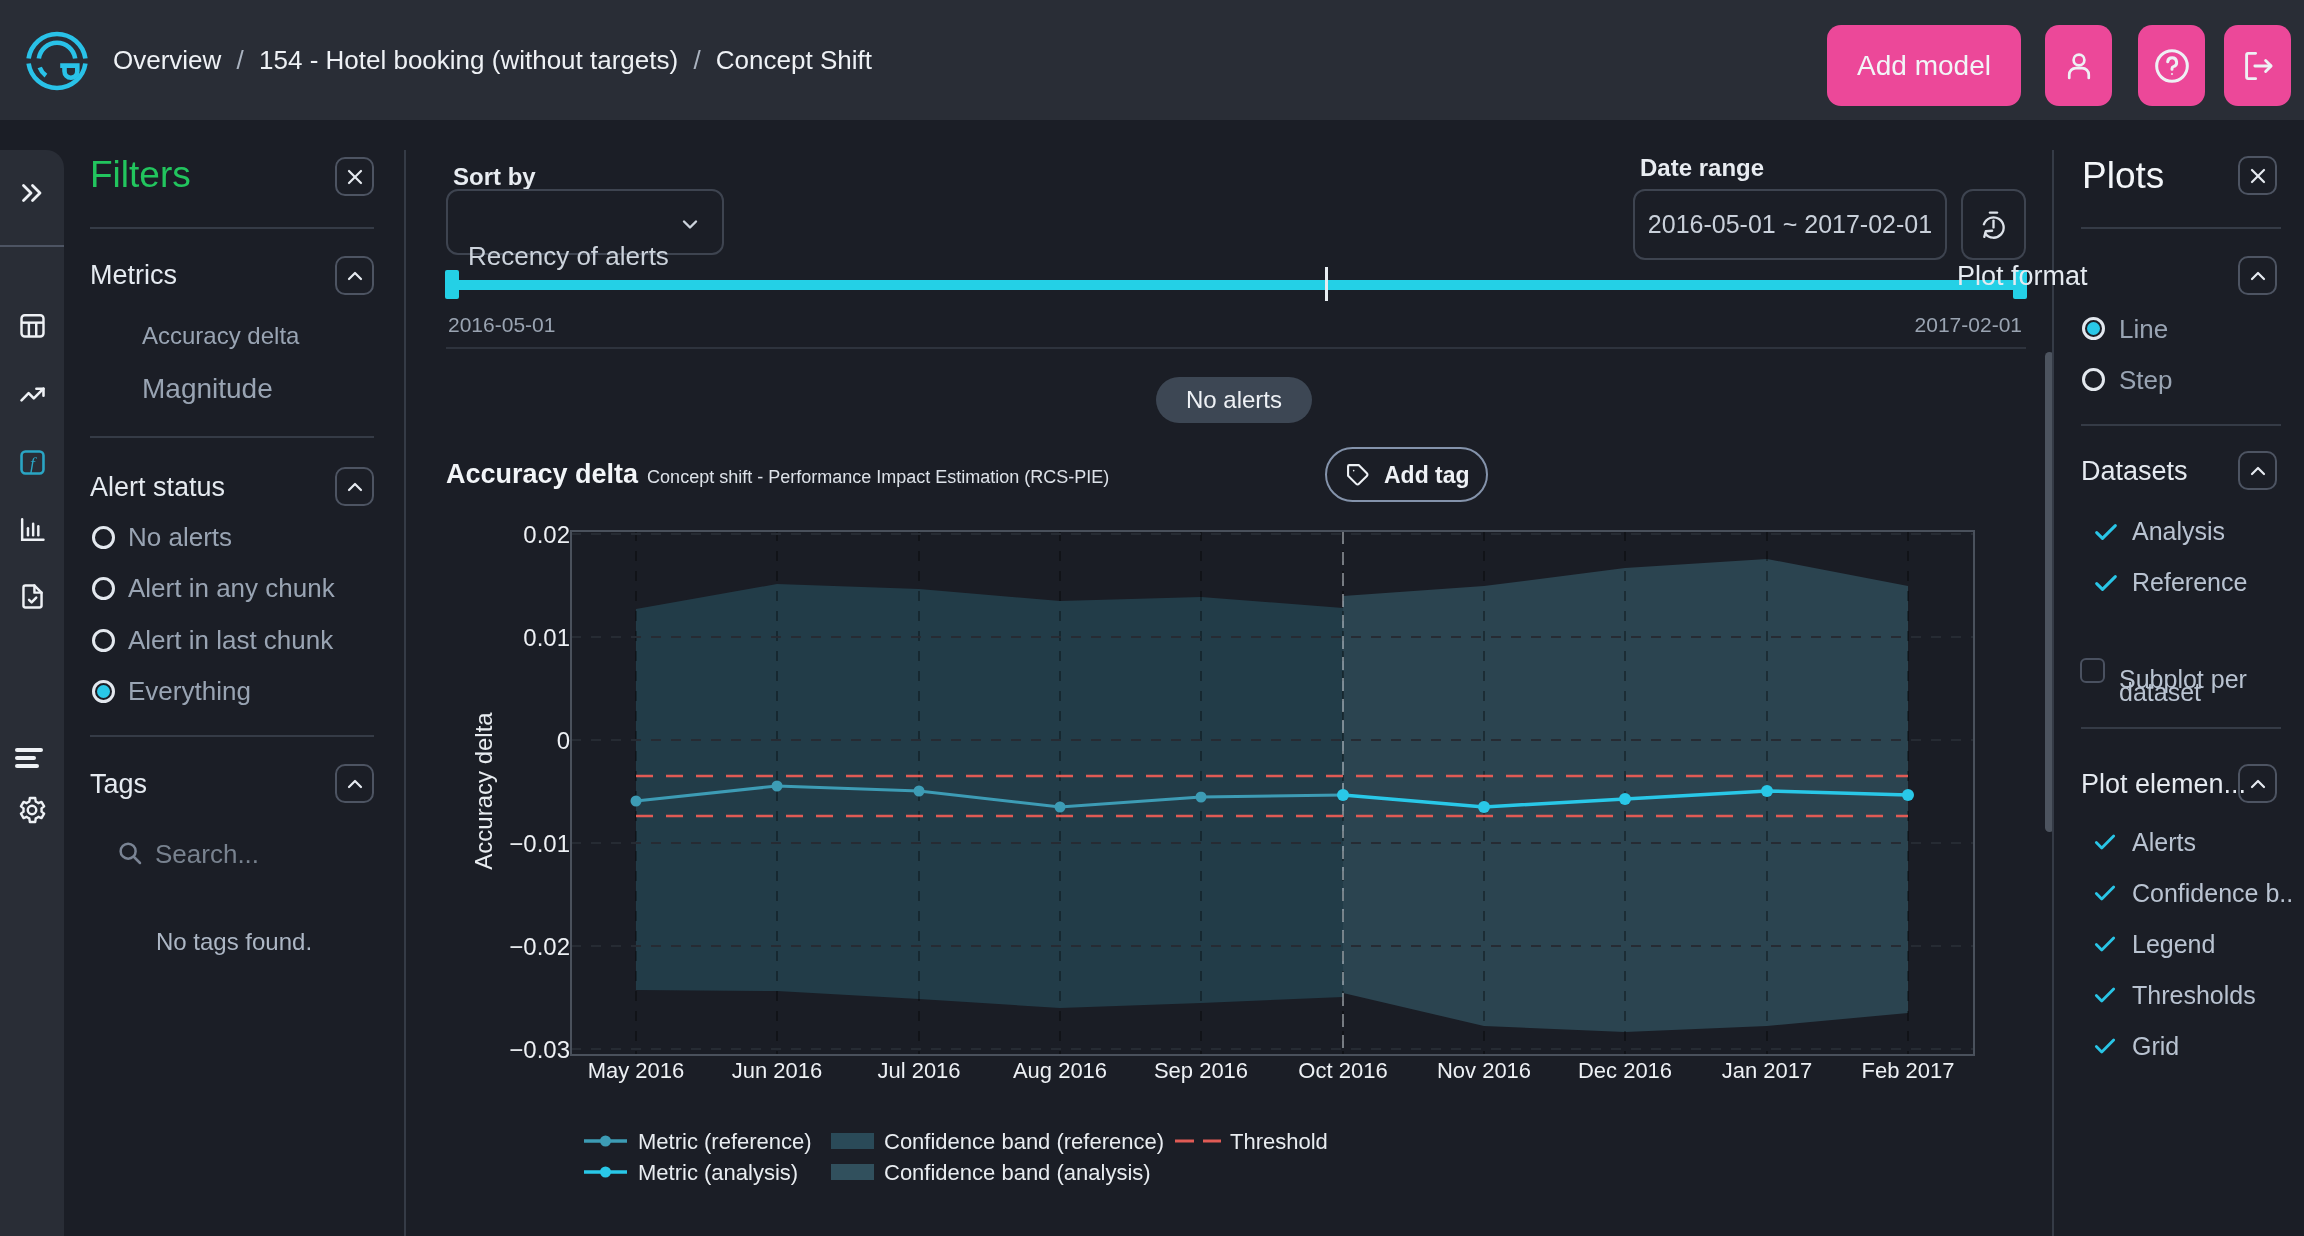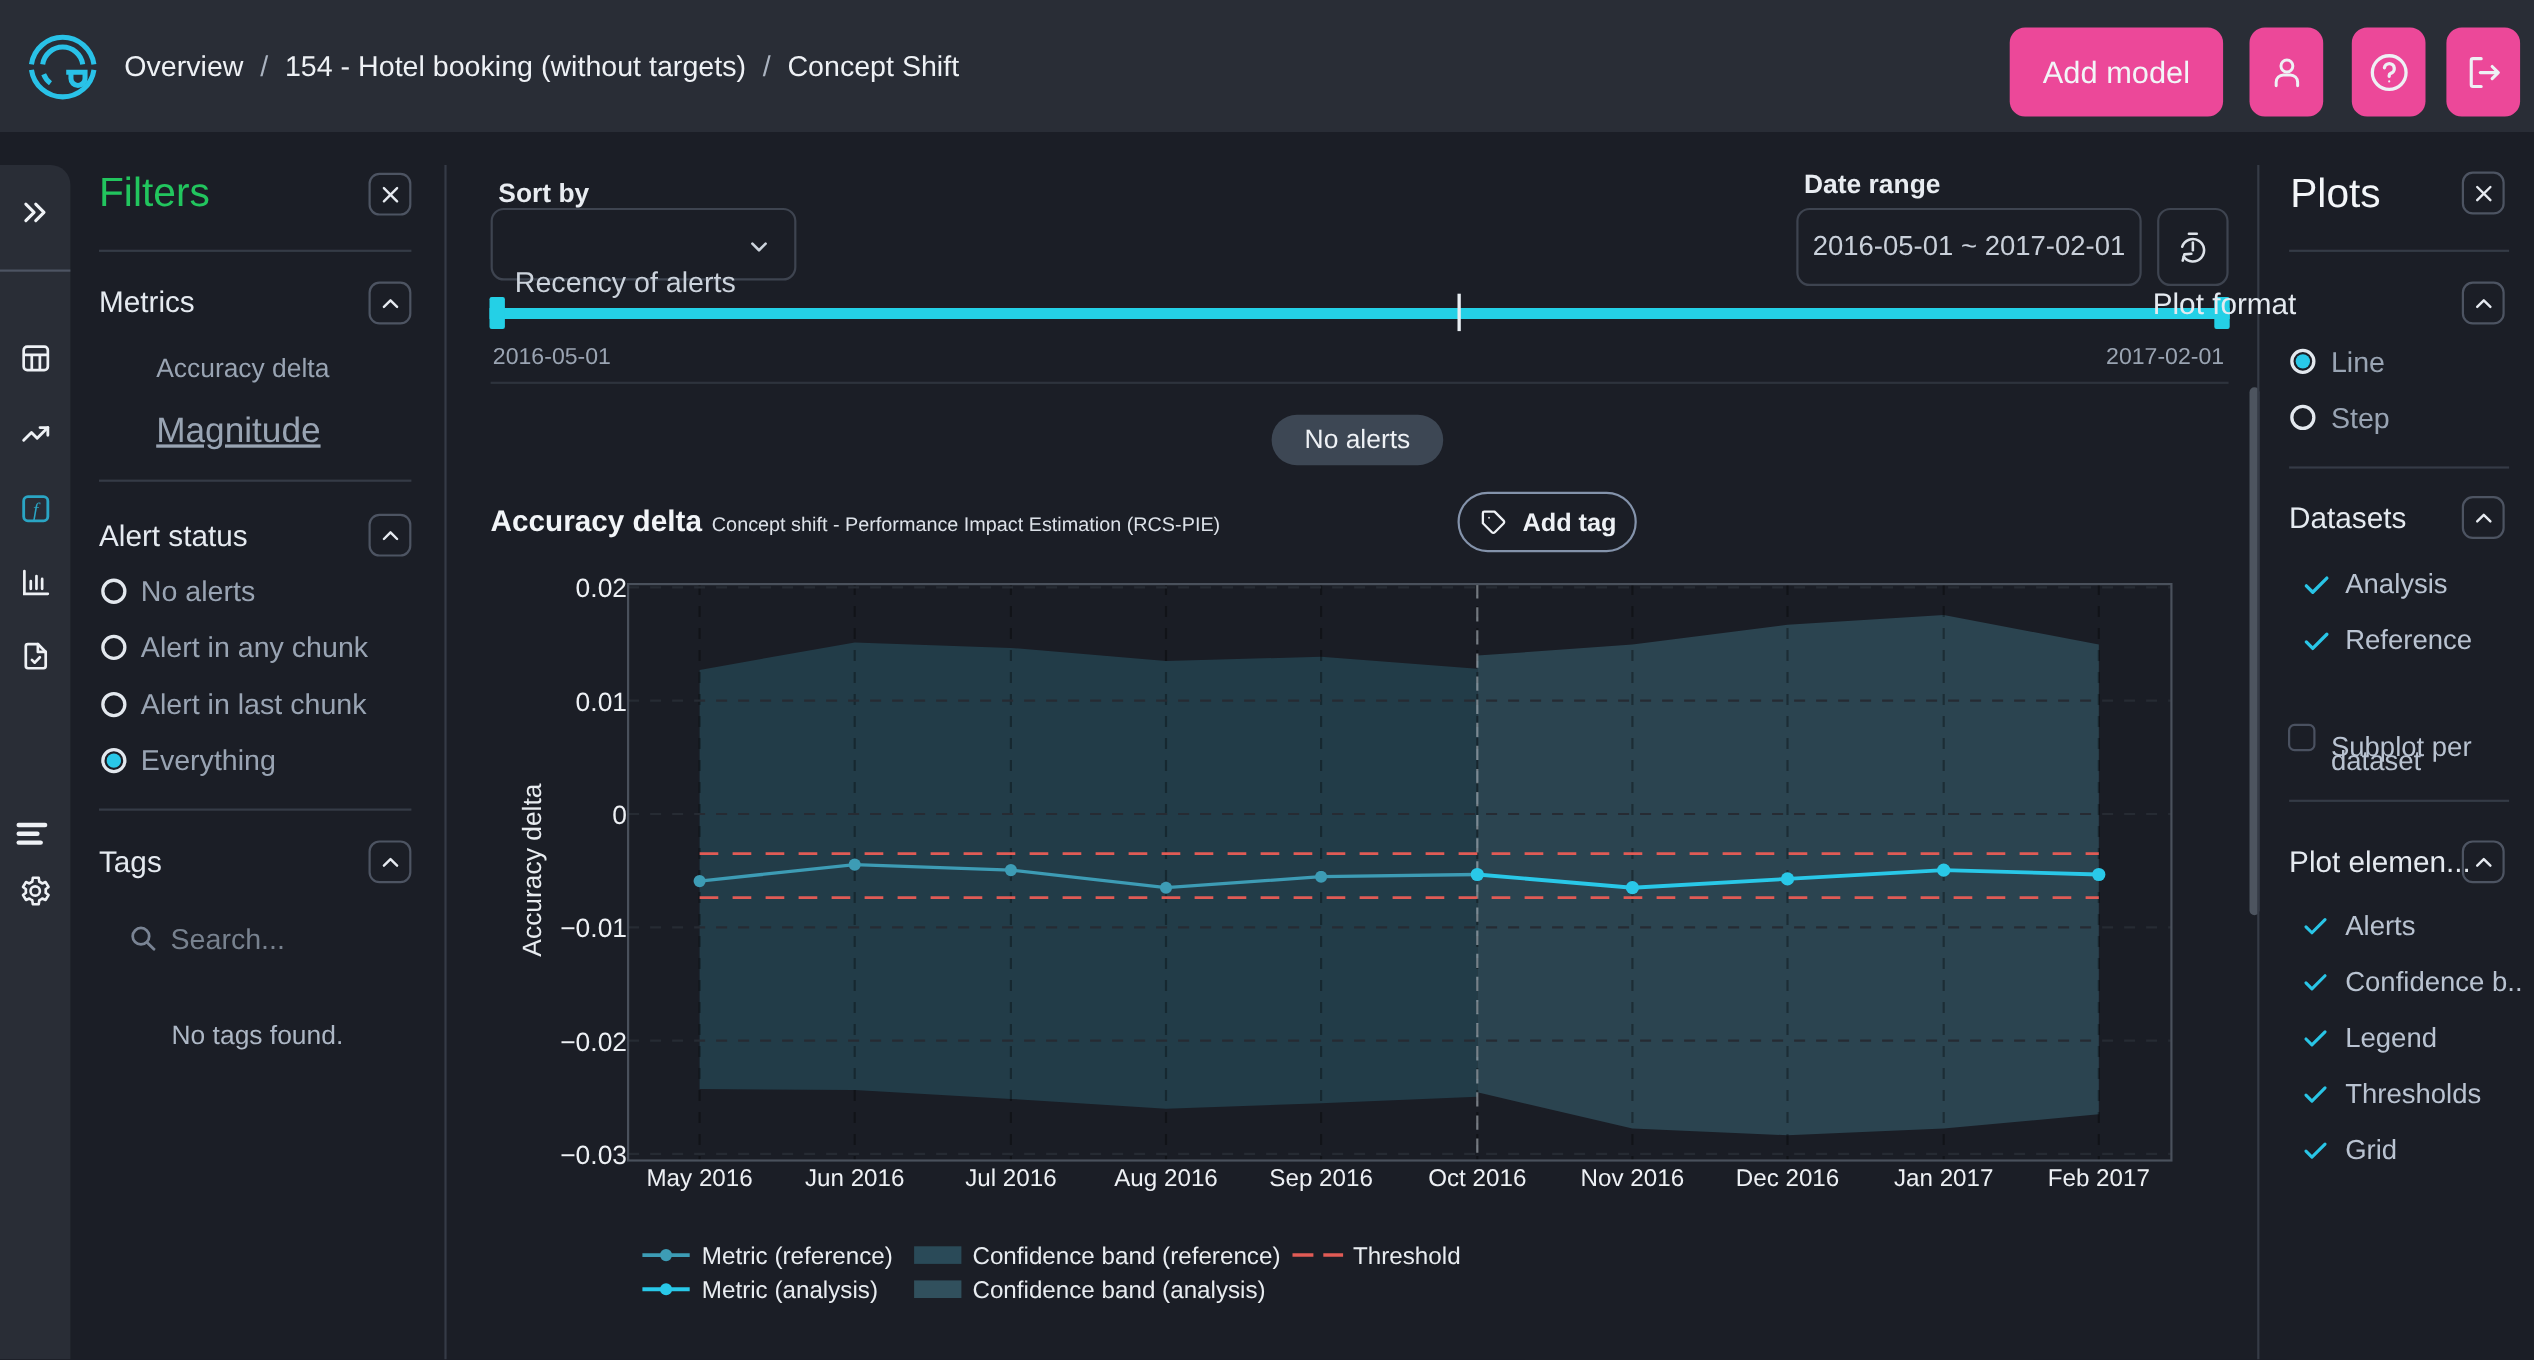--- a/index.html
+++ b/index.html
@@ -128,21 +128,21 @@
     </svg>
 </div>
 <div class="abs divh" style="left:90px;top:227px;width:284px;"></div>
 <div class="abs hdr" style="left:90px;top:260px;">Metrics</div>
 <div class="abs sqbtn" style="left:335px;top:256px;">
 <svg width="20" height="20" viewBox="0 0 20 20" fill="none" stroke="#e6eaf0" stroke-width="2.2" stroke-linecap="round" stroke-linejoin="round">
       <path d="M4 13 L10 7 L16 13"></path>
     </svg>
 </div>
 <div class="abs lbl dim" style="left:142px;top:322px;font-size:24px;">Accuracy delta</div>
-<div class="abs lbl dim" style="left:142px;top:373px;font-size:32px;text-decoration:underline;">Magnitude</div>
+<div class="abs lbl dim" style="left:142px;top:373px;font-size:28px;">Magnitude</div>
 <div class="abs divh" style="left:90px;top:436px;width:284px;"></div>
 <div class="abs hdr" style="left:90px;top:472px;">Alert status</div>
 <div class="abs sqbtn" style="left:335px;top:467px;">
 <svg width="20" height="20" viewBox="0 0 20 20" fill="none" stroke="#e6eaf0" stroke-width="2.2" stroke-linecap="round" stroke-linejoin="round">
       <path d="M4 13 L10 7 L16 13"></path>
     </svg>
 </div>
 <div class="abs radio" style="left:92px;top:526px;"></div>
 <div class="abs lbl" style="left:128px;top:522px;">No alerts</div>
 <div class="abs radio" style="left:92px;top:577px;"></div>

